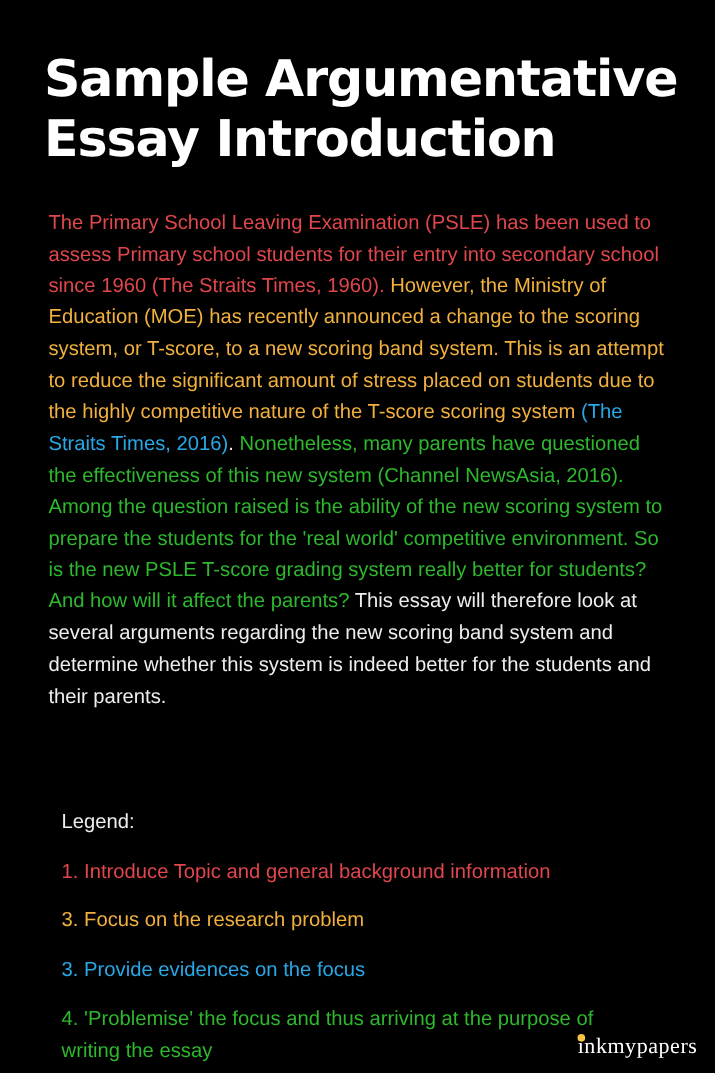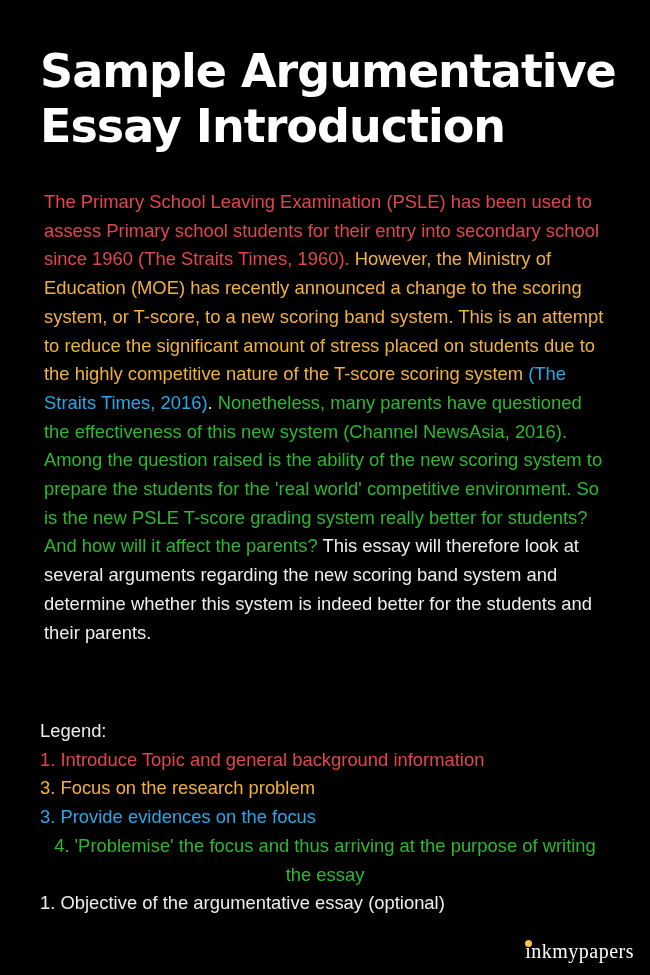--- a/index.html
+++ b/index.html
@@ -14,21 +14,21 @@
       font-size: 46px; line-height: 55px; letter-spacing: -1px; margin: 0;
     }
     .essay {
       position: absolute; left: 40px; top: 184px; width: 560px;
       font-size: 18.4px; line-height: 28.7px; margin: 4px;
     }
     .legend {
       position: absolute; left: 40px; top: 717px; width: 570px;
       font-size: 18.4px; line-height: 28.7px; margin: 0;
     }
-    .legend div { margin: 0; }
+    .legend div { margin: 16px; }
     .logo {
       position: absolute; right: 16px; bottom: 12px;
       font-family: Liberation Serif, serif; font-size: 20px; color: #fff;
       letter-spacing: 0.5px;
     }
     .logo .i-wrap { position: relative; display: inline-block; }
     .logo .dot {
       position: absolute; left: 0px; top: 0px; width: 7px; height: 7px;
       border-radius: 50%; background: #f6c343;
     }
@@ -43,19 +43,19 @@
 
 <p class="essay">
   <span style="color: rgb(224, 71, 76);">The Primary School Leaving Examination (PSLE) has been used to assess Primary school students for their entry into secondary school since 1960 (The Straits Times, 1960). </span><span style="color: rgb(242, 177, 62);">However, the Ministry of Education (MOE) has recently announced a change to the scoring system, or T-score, to a new scoring band system. This is an attempt to reduce the significant amount of stress placed on students due to the highly competitive nature of the T-score scoring system </span><span style="color: rgb(41, 168, 232);">(The Straits Times, 2016)</span><span style="color: rgb(238, 238, 238);">. </span><span style="color: rgb(45, 184, 45);">Nonetheless, many parents have questioned the effectiveness of this new system (Channel NewsAsia, 2016). Among the question raised is the ability of the new scoring system to prepare the students for the 'real world' competitive environment. So is the new PSLE T-score grading system really better for students? And how will it affect the parents? </span><span style="color: rgb(238, 238, 238);">This essay will therefore look at several arguments regarding the new scoring band system and determine whether this system is indeed better for the students and their parents.</span>
 </p>
 
 <div class="legend">
   <div style="color: rgb(238, 238, 238);">Legend:</div>
   <div style="color: rgb(224, 71, 76);">1. Introduce Topic and general background information</div>
   <div style="color: rgb(242, 177, 62);">3. Focus on the research problem</div>
   <div style="color: rgb(41, 168, 232);">3. Provide evidences on the focus</div>
-  <div style="color: rgb(45, 184, 45); text-align: center;">4. 'Problemise' the focus and thus arriving at the purpose of writing the essay</div>
+  <div style="color: rgb(45, 184, 45);">4. 'Problemise' the focus and thus arriving at the purpose of writing the essay</div>
   <div style="color: rgb(238, 238, 238);">1. Objective of the argumentative essay (optional)</div>
 </div>
 
 <div class="logo">
   <span class="i-wrap"><span class="dot" style="background: rgb(246, 195, 67);"></span><span>ı</span></span><span>nkmypapers</span>
 </div>
 
 </body></html>

